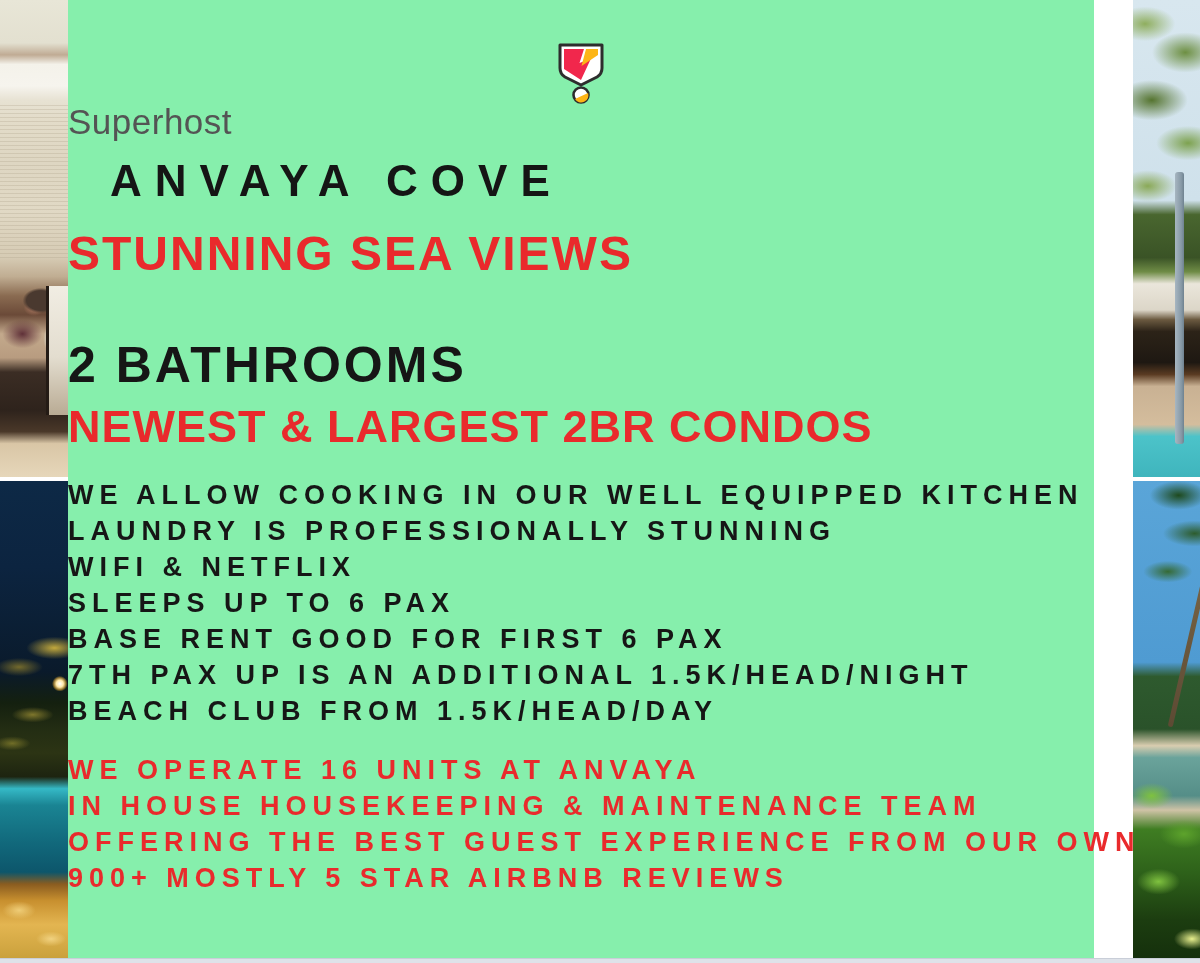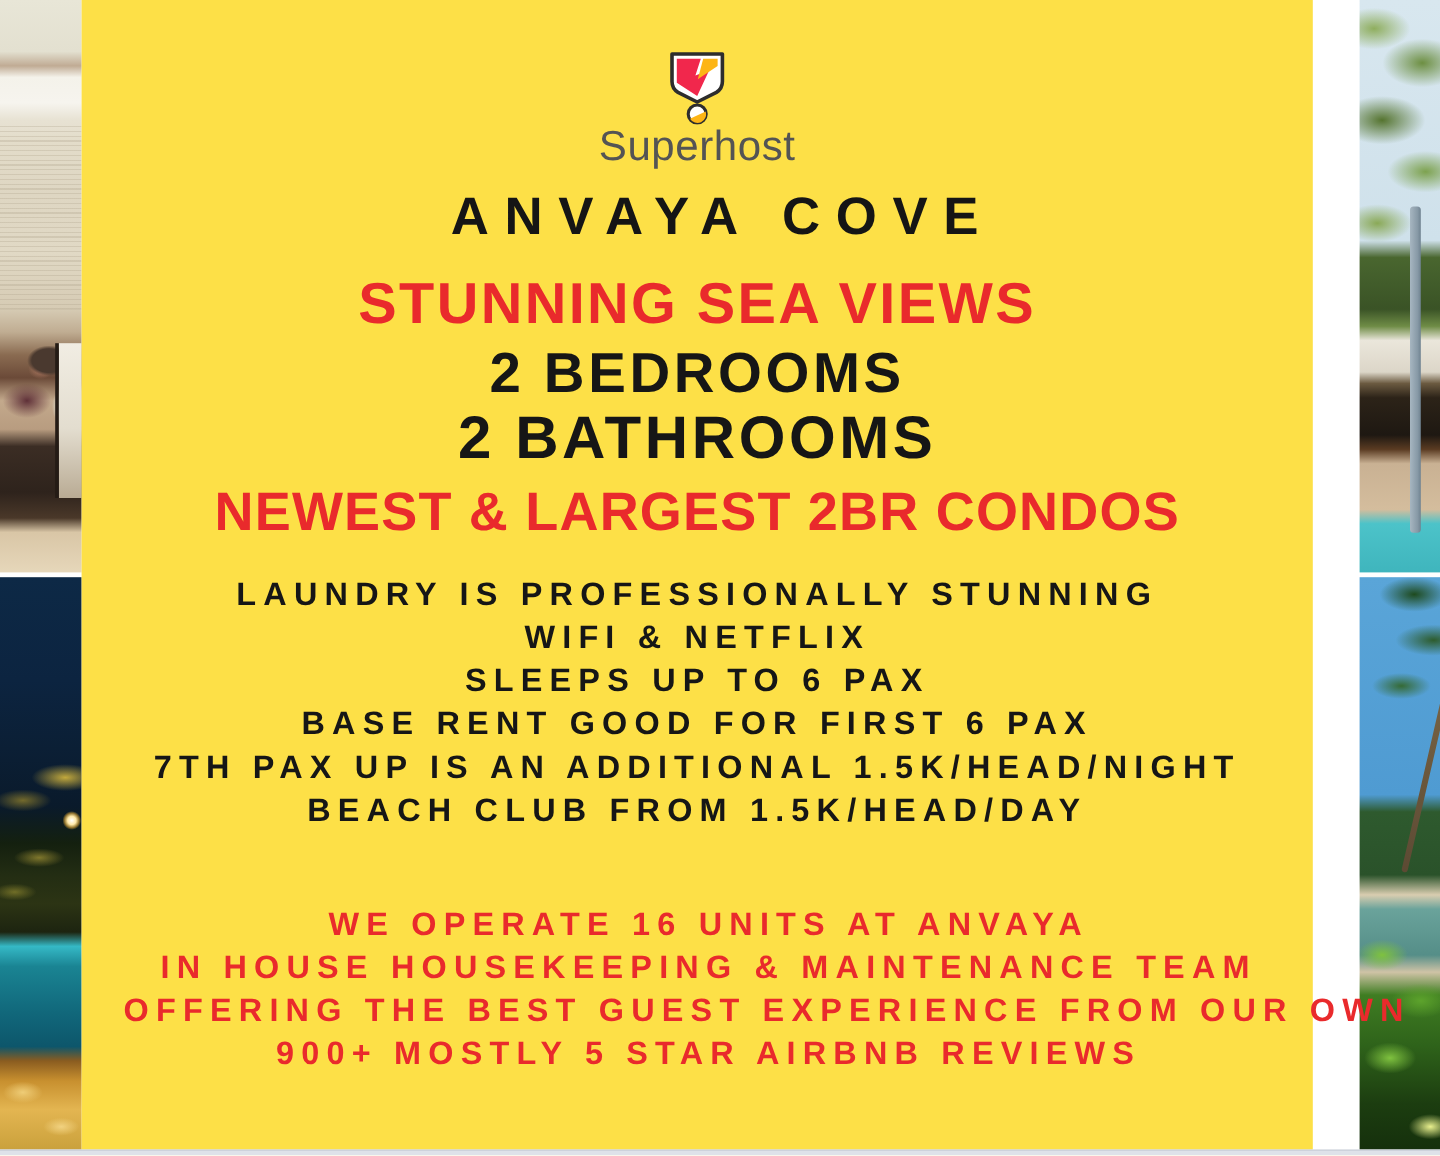--- a/index.html
+++ b/index.html
@@ -79,33 +79,33 @@
         #3f7d22 73%, #2e621a 82%, #1c3d10 92%, #15300c 100%);
   }
   .palm-trunk{position:absolute;right:8px;top:16%;width:5px;height:36%;
     background:linear-gradient(180deg,#7a6647,#5c4a33);transform:rotate(13deg);border-radius:3px;}
 
   
   .bottom-bar{position:absolute;left:0;top:958px;width:1200px;height:5px;
     background:#dee2e9;border-top:1px solid #c9ced8;box-sizing:border-box;}
 
   
-  .content{position:absolute;left:68px;top:0;width:1026px;height:958px;background:#fde047;text-align:center;}
+  .content{position:absolute;left:68px;top:0;width:1026px;height:958px;background:#86efac;text-align:left;}
   .badge{position:absolute;left:0;right:0;top:40px;display:flex;justify-content:center;}
   .superhost-label{position:absolute;left:0;right:0;top:102px;
     font-size:35px;font-weight:400;color:#545454;letter-spacing:.5px;}
   .title{position:absolute;left:0;right:0;top:156px;
     font-size:44px;font-weight:800;color:#151515;letter-spacing:13px;margin-left:42px;}
   .headline{position:absolute;left:0;right:0;font-weight:800;white-space:nowrap;}
   .h1r{top:226px;font-size:48px;letter-spacing:2px;color:#e92a2c;}
   .h2b{top:283px;font-size:47px;letter-spacing:3px;color:#161616;}
   .h3b{top:336px;font-size:50px;letter-spacing:3px;color:#161616;}
   .h4r{top:389px;font-size:45px;letter-spacing:1px;color:#e92a2c;margin-top:12px;}
   .info-block{position:absolute;left:0;right:0;top:477px;}
-  .promo-block{position:absolute;left:0;right:16px;top:752px;padding-left:35px;}
+  .promo-block{position:absolute;left:0;right:16px;top:752px;}
   .line{height:36px;line-height:36px;font-size:27px;font-weight:700;
     letter-spacing:6px;white-space:nowrap;}
   .info-block .line{color:#161616;}
   .promo-block .line{color:#e92a2c;}
 </style>
 </head>
 <body>
 
 <div class="canvas">
 
@@ -136,25 +136,25 @@
         <circle cx="31" cy="55" r="7.5" fill="#ffffff" stroke="#2d2d2d" stroke-width="2.6"></circle>
         <path d="M25 59 A7.2 7.2 0 0 0 38 53 Z" fill="#fdb515"></path>
       </svg>
     </div>
 
     <div class="superhost-label">Superhost</div>
 
     <div class="title">ANVAYA COVE</div>
 
     <div class="headline h1r">STUNNING SEA VIEWS</div>
-    <div class="headline h2b">2 BEDROOMS</div>
     <div class="headline h3b">2 BATHROOMS</div>
     <div class="headline h4r">NEWEST &amp; LARGEST 2BR CONDOS</div>
 
     <div class="info-block">
+      <div class="line">WE ALLOW COOKING IN OUR WELL EQUIPPED KITCHEN</div>
       <div class="line">LAUNDRY IS PROFESSIONALLY STUNNING</div>
       <div class="line">WIFI &amp; NETFLIX</div>
       <div class="line">SLEEPS UP TO 6 PAX</div>
       <div class="line">BASE RENT GOOD FOR FIRST 6 PAX</div>
       <div class="line">7TH PAX UP IS AN ADDITIONAL 1.5K/HEAD/NIGHT</div>
       <div class="line">BEACH CLUB FROM 1.5K/HEAD/DAY</div>
     </div>
 
     <div class="promo-block">
       <div class="line">WE OPERATE 16 UNITS AT ANVAYA</div>

